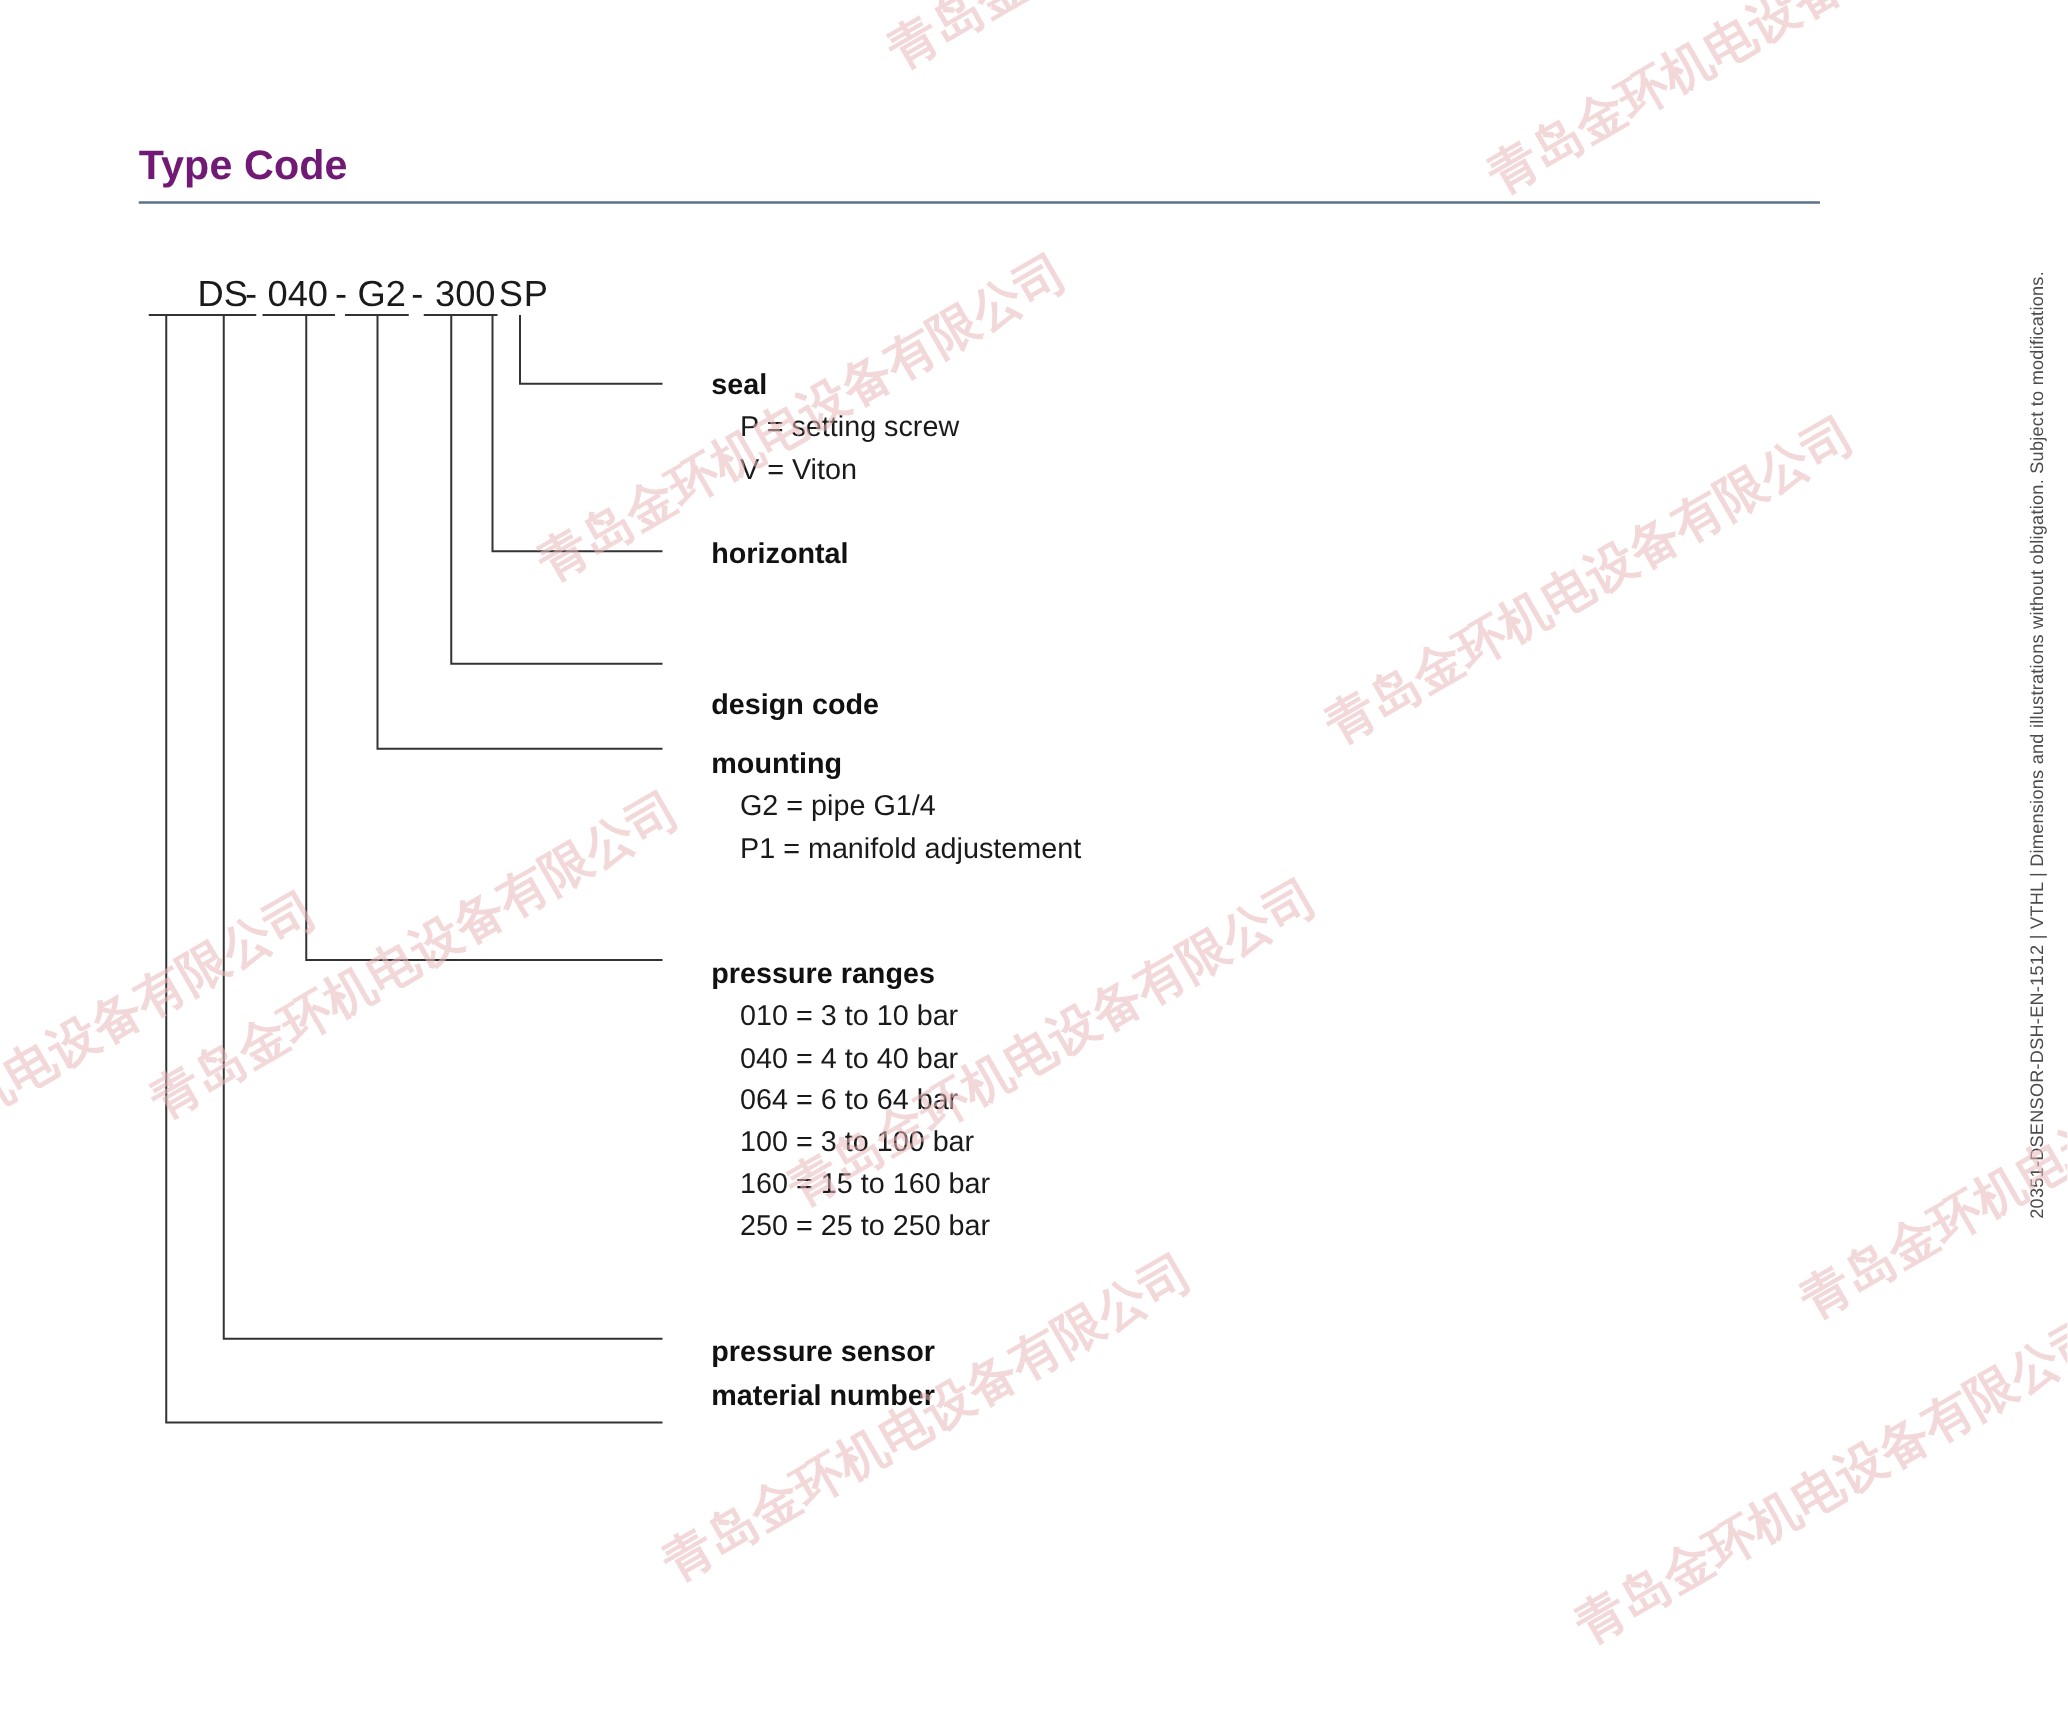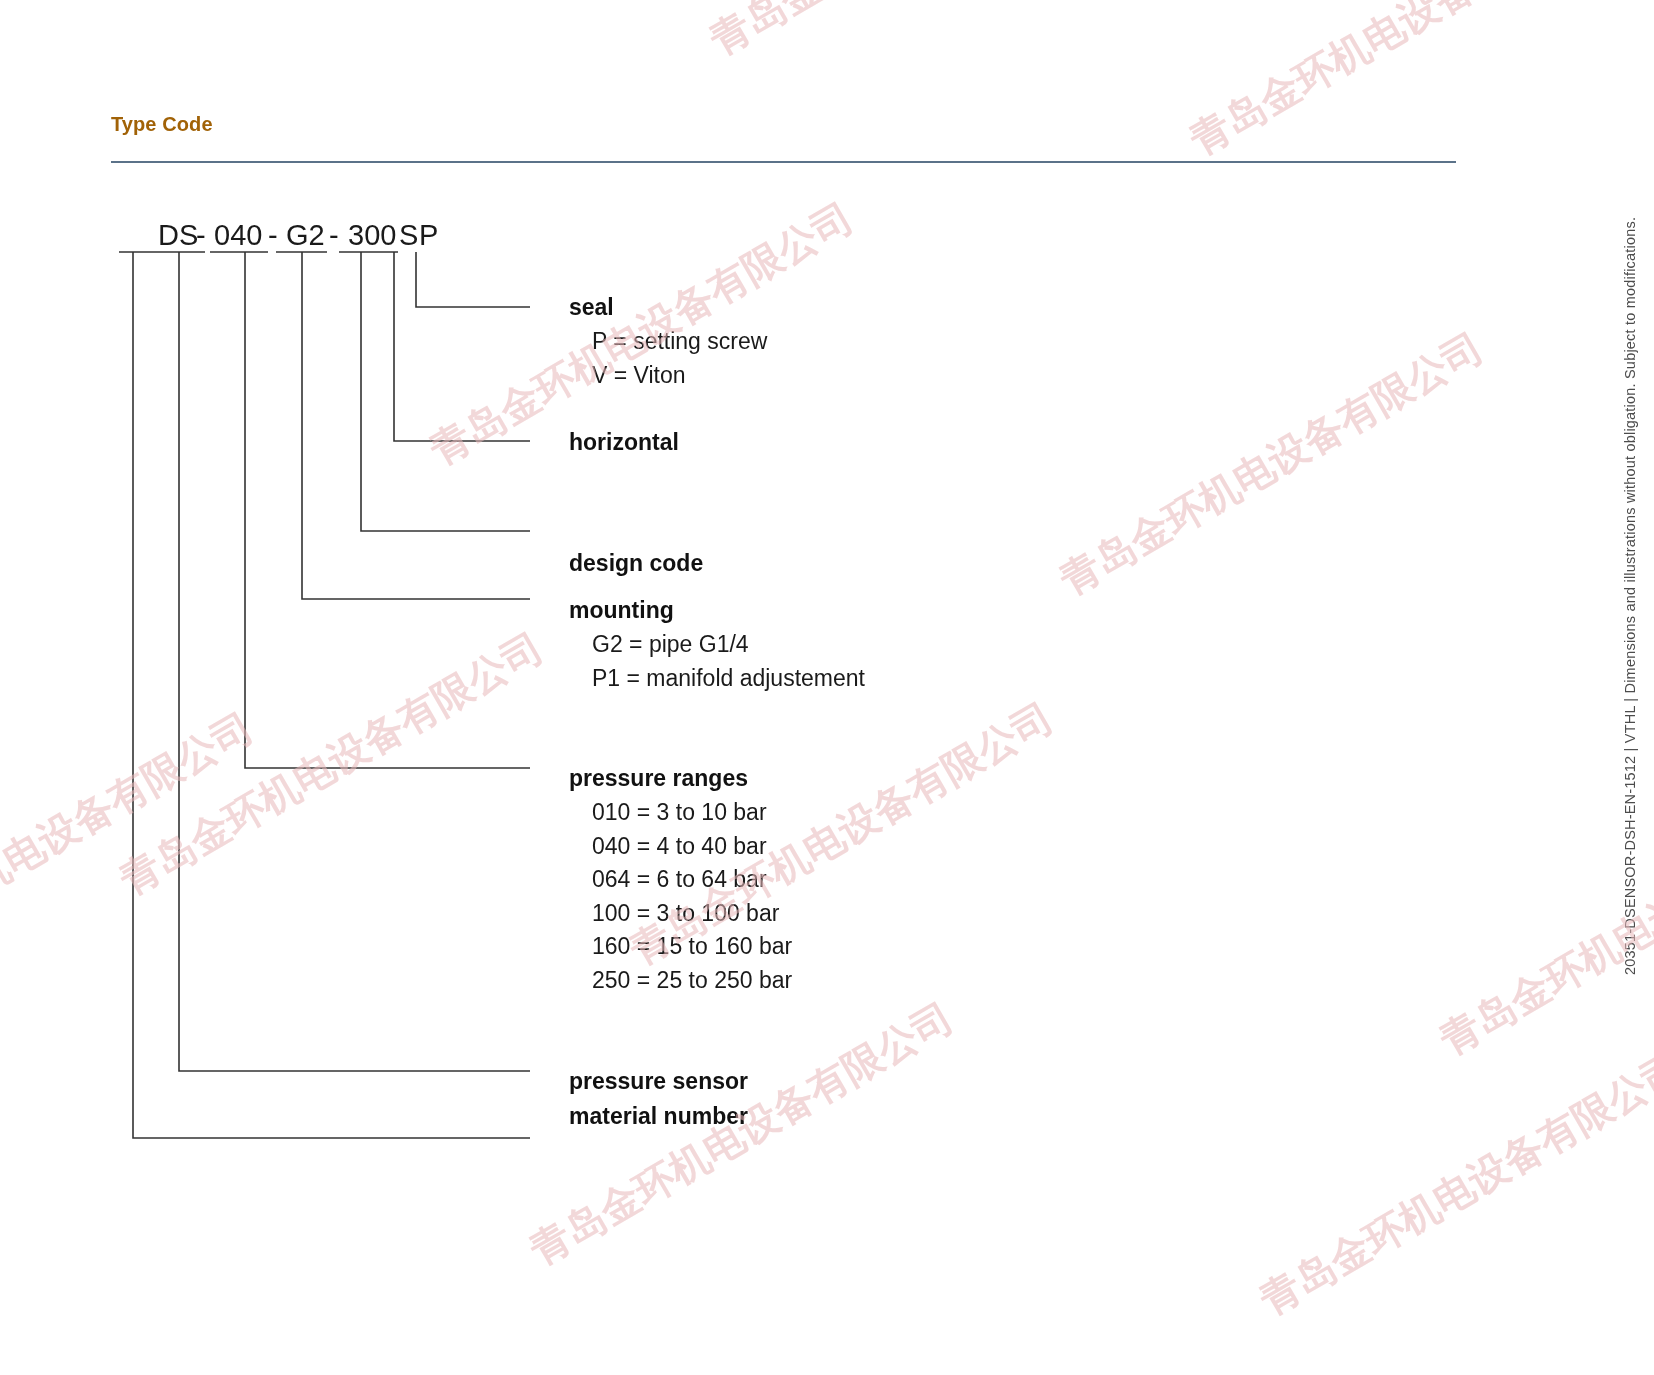--- a/index.html
+++ b/index.html
@@ -21,24 +21,24 @@
   #page {
     position: absolute;
     inset: 0;
   }
 
   
   #section-heading {
     position: absolute;
     left: 111px;
     top: 113px;
-    font-size: 20px;
+    font-size: 33px;
     font-weight: bold;
     letter-spacing: 0.1px;
-    color: #a16207;
+    color: #701a75;
     white-space: nowrap;
   }
   #heading-rule {
     position: absolute;
     left: 111px;
     top: 161px;
     width: 1345px;
     height: 2px;
     background: #5b7289;
   }

